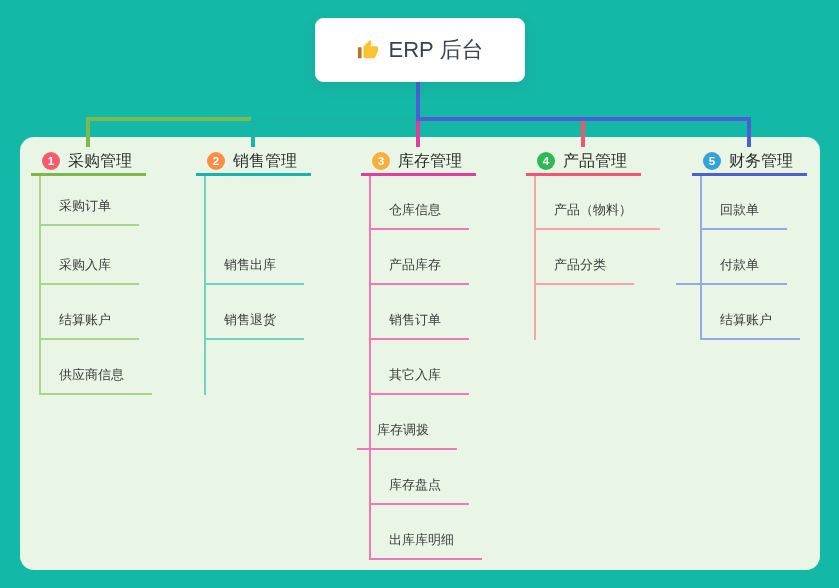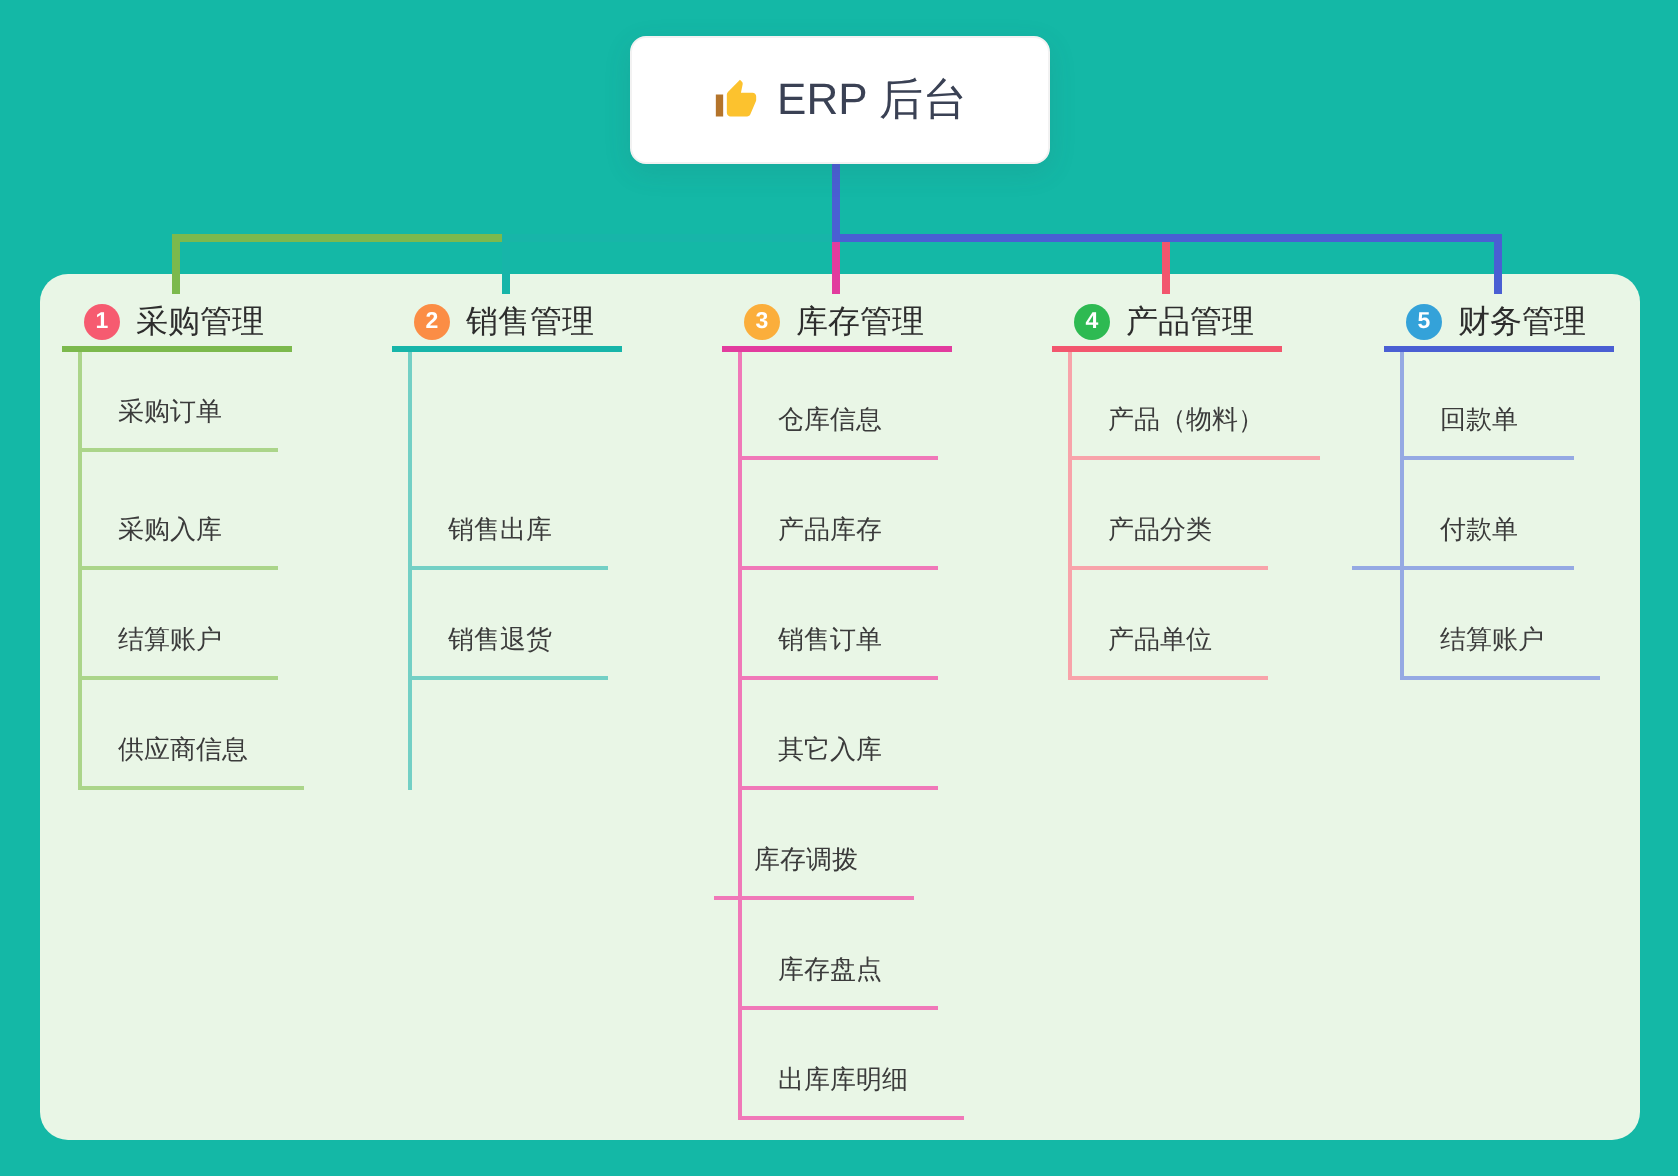--- a/index.html
+++ b/index.html
@@ -87,21 +87,20 @@
     <div class="child" style="left: 357px; top: 420px; border-bottom: 2px solid rgb(240, 120, 184);"><span>库存调拨</span></div>
     <div class="child" style="left: 369px; top: 475px; border-bottom: 2px solid rgb(240, 120, 184);"><span>库存盘点</span></div>
     <div class="child" style="left: 369px; top: 530px; border-bottom: 2px solid rgb(240, 120, 184); text-align: center;"><span>出库库明细</span></div>
     <div class="branch-head" style="left: 526px; border-bottom: 3px solid rgb(242, 86, 110);">
       <span class="badge" style="background: rgb(46, 186, 82);">4</span>
       <span class="branch-label">产品管理</span>
     </div>
     <div class="vline" style="left: 534px; top: 176px; width: 2px; height: 164px; background: rgb(248, 163, 170);"></div>
     <div class="child" style="left: 534px; top: 200px; border-bottom: 2px solid rgb(248, 163, 170);"><span>产品（物料）</span></div>
     <div class="child" style="left: 534px; top: 255px; border-bottom: 2px solid rgb(248, 163, 170);"><span>产品分类</span></div>
-    <div class="child" style="left: 534px; top: 310px; border-bottom: 2px solid rgb(248, 163, 170);"><span>产品单位</span></div>
     <div class="branch-head" style="left: 692px; border-bottom: 3px solid rgb(74, 95, 211);">
       <span class="badge" style="background: rgb(52, 162, 217);">5</span>
       <span class="branch-label">财务管理</span>
     </div>
     <div class="vline" style="left: 700px; top: 176px; width: 2px; height: 164px; background: rgb(149, 169, 227);"></div>
     <div class="child" style="left: 700px; top: 200px; border-bottom: 2px solid rgb(149, 169, 227);"><span>回款单</span></div>
     <div class="child" style="left: 676px; top: 255px; border-bottom: 2px solid rgb(149, 169, 227); padding-left: 44px;"><span>付款单</span></div>
     <div class="child" style="left: 700px; top: 310px; border-bottom: 2px solid rgb(149, 169, 227);"><span>结算账户</span></div>
   </div>
 

